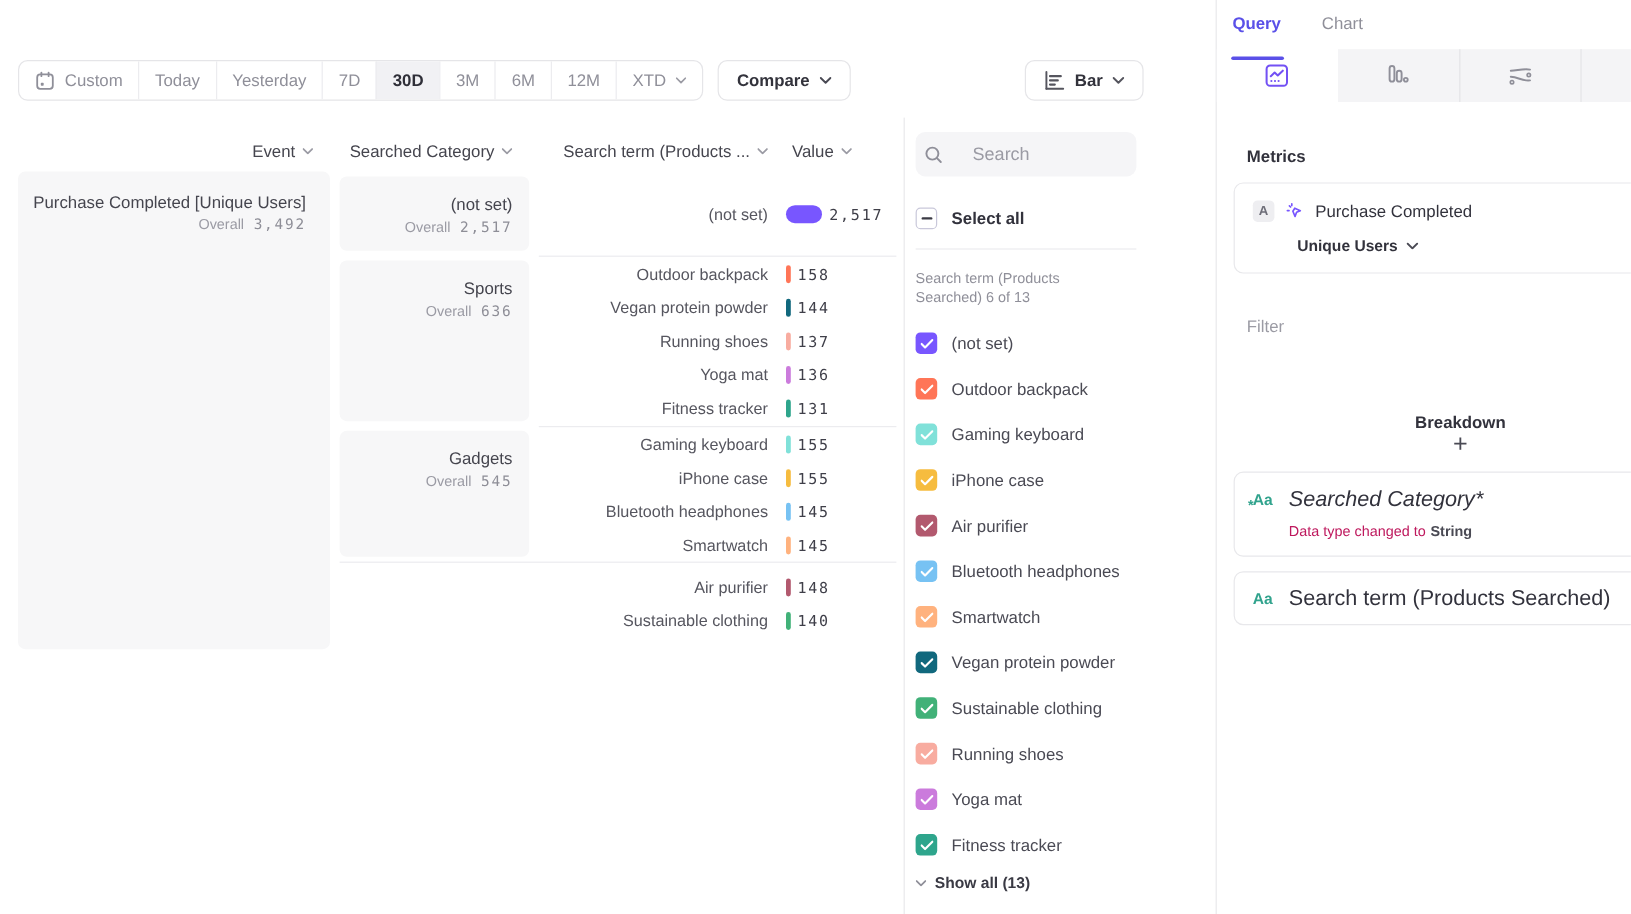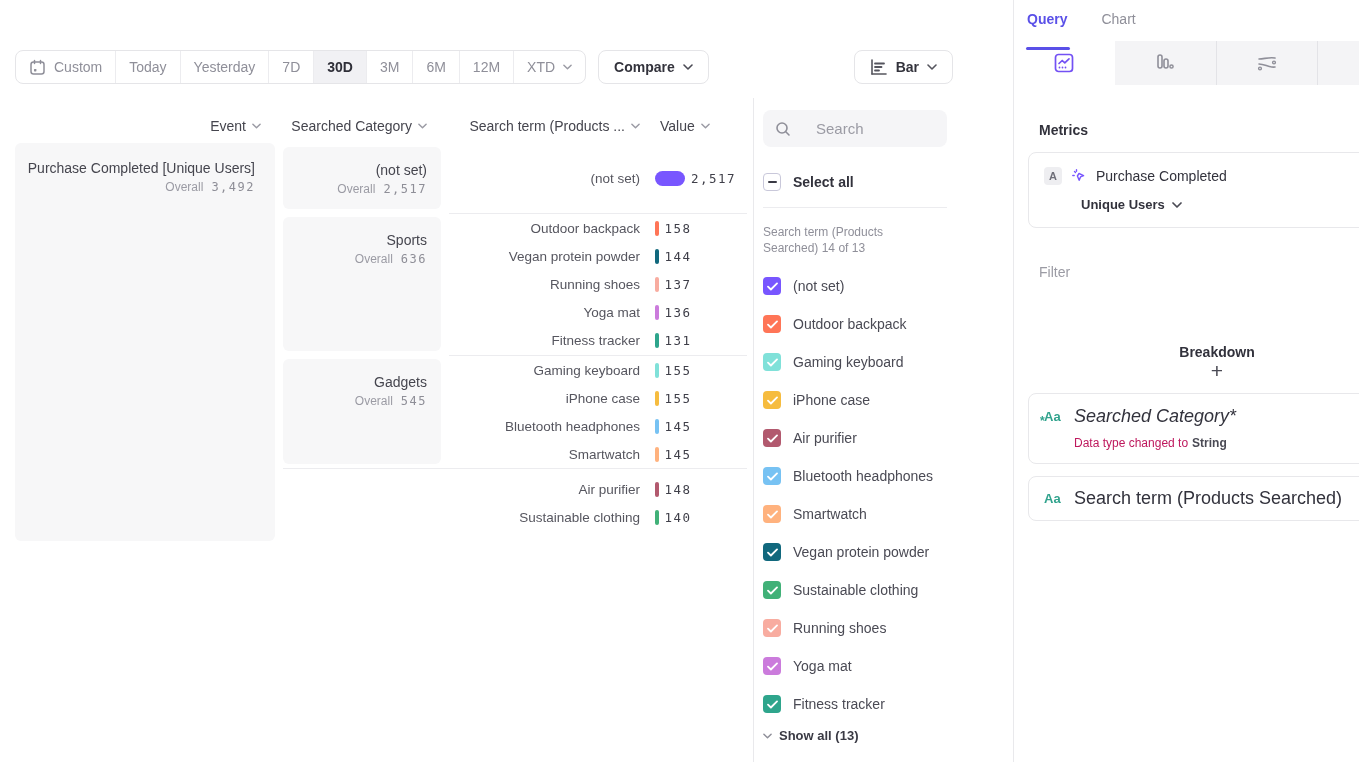--- a/index.html
+++ b/index.html
@@ -62,21 +62,21 @@
   .val { width:107px; padding-left:15px; display:flex; align-items:center; gap:6px; }
   .bar { height:15px; border-radius:2px; flex-shrink:0; }
   .bar.small { width:3.5px; }
   .bar.big { width:30px; border-radius:7.5px; }
   .vnum { font-size:12.5px; color:#3F3F49; }
 
   
   .filter-panel { position:absolute; left:753px; top:98px; bottom:0; width:260px;
     border-left:1px solid #E9E9EC; padding:12px 0 0 9px; background:#fff; }
   .search-box { width:184px; height:37px; background:#F5F5F7; border-radius:8px;
-    display:flex; align-items:center; gap:25px; padding:0 12px; }
+    display:flex; align-items:center; gap:25px; padding:0 12px;justify-content:center; }
   .search-box svg { color:#8F8F99; flex-shrink:0; }
   .search-box input { border:none; outline:none; background:transparent; font-size:15px;
     color:#32323C; width:130px; font-family:"Liberation Sans", sans-serif; }
   .search-box input::placeholder { color:#9B9BA4; }
   .select-all { margin-top:26px; display:flex; align-items:center; gap:12px; cursor:pointer; }
   .sa-box { width:18px; height:18px; background:#fff; border:1.5px solid #C9C8DA;
     border-radius:4px; display:flex; align-items:center; justify-content:center; }
   .sa-dash { width:9px; height:2px; background:#3A3A44; border-radius:1px; }
   .select-all-label { font-size:14px; font-weight:600; color:#32323C; }
   .fp-divider { margin-top:16px; width:184px; height:1px; background:#ECECEF; }
@@ -387,21 +387,21 @@
         </span>
       <input type="text" placeholder="Search" style="">
     </div>
     <div class="select-all">
       <span class="sa-box">
           <span class="sa-dash"></span>
         </span>
       <span class="select-all-label">Select all</span>
     </div>
     <div class="fp-divider"></div>
-    <div class="fp-label">Search term (Products Searched) 14 of 13</div>
+    <div class="fp-label">Search term (Products Searched) 6 of 13</div>
     <div class="fp-list">
         <div class="fp-item">
           <span class="cb" style="background: rgb(120, 86, 255);">
             <svg width="11" height="9" viewBox="0 0 11 9" fill="none">
               <path d="M1 4.6l2.9 2.9L10 1.4" stroke="#fff" stroke-width="1.8" stroke-linecap="round" stroke-linejoin="round"></path>
             </svg>
           </span>
           <span class="fp-item-label">(not set)</span>
         </div>
         <div class="fp-item">

